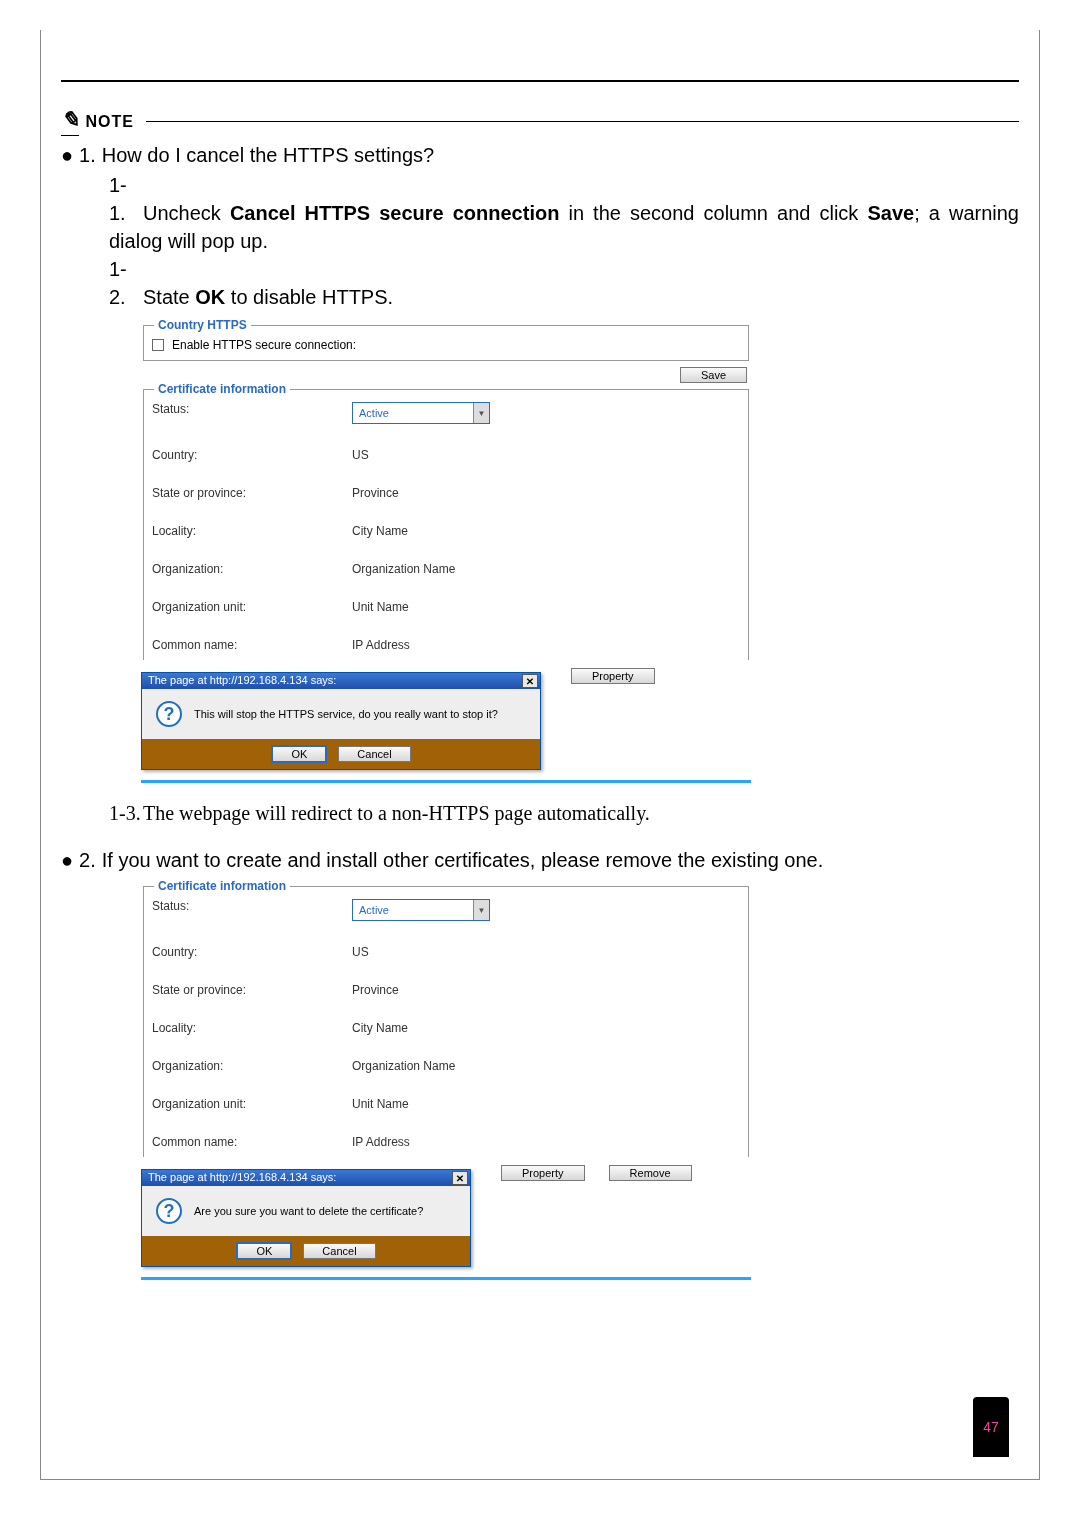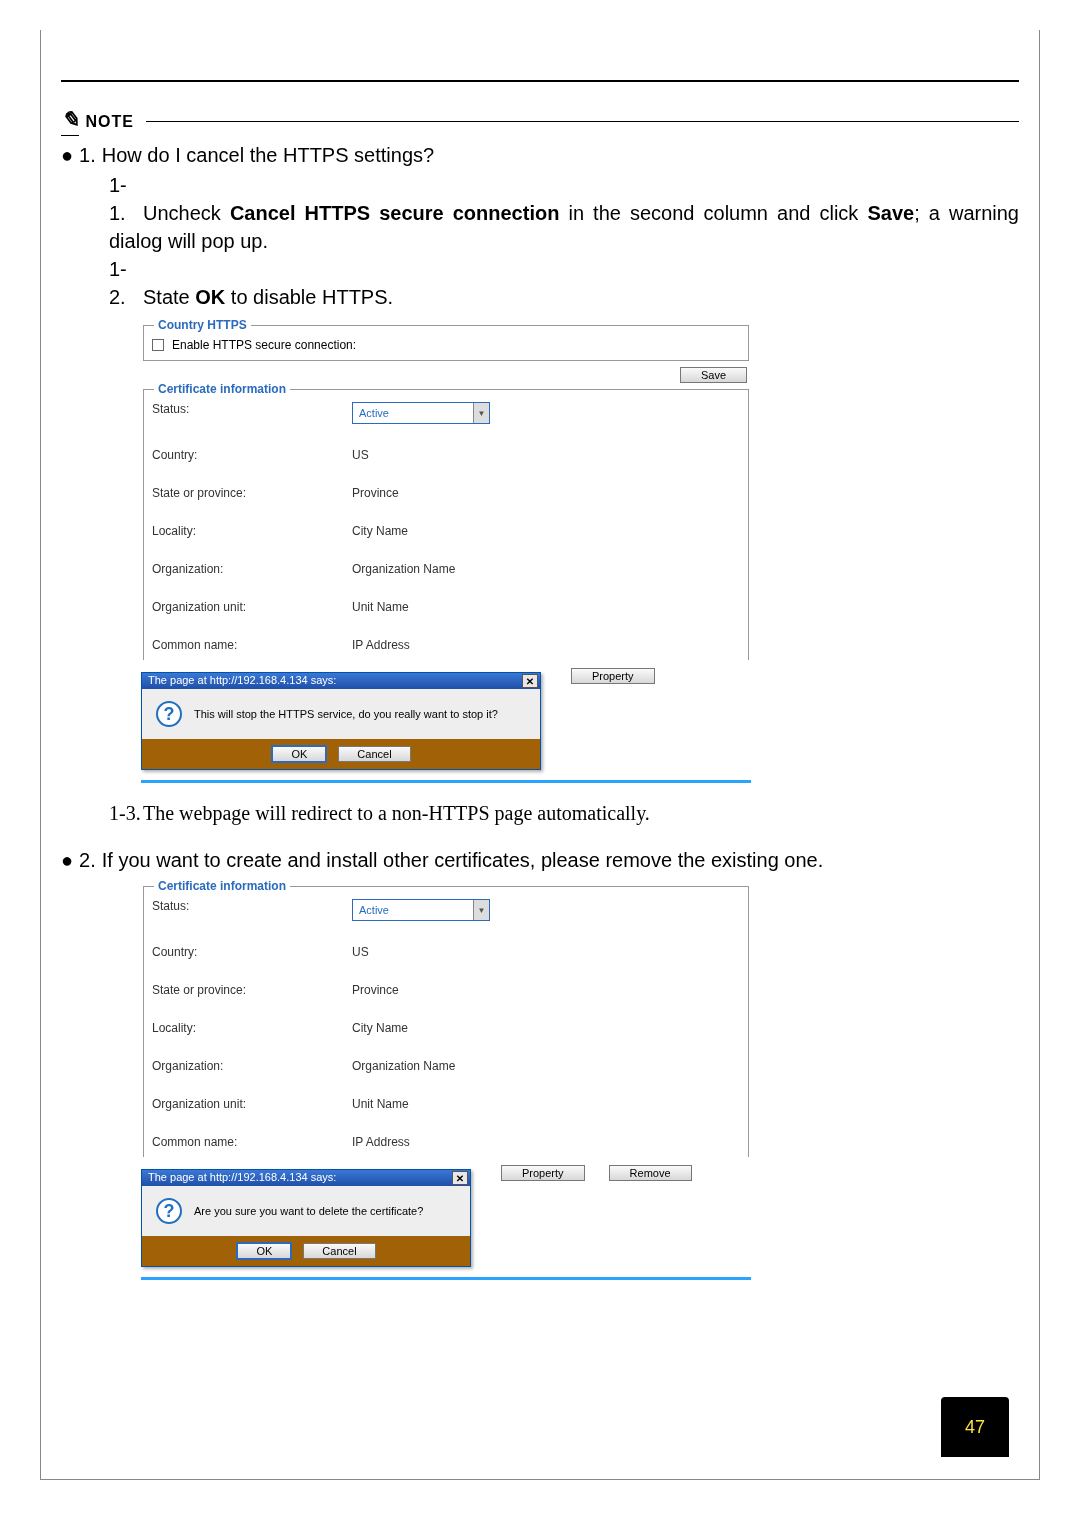--- a/index.html
+++ b/index.html
@@ -152,24 +152,24 @@
   .dialog .btns{
     background:#a16207;
     text-align:center;
     padding:6px;
   }
   .dialog .btns .btn{ padding:1px 18px; margin:0 4px;}
   .dialog .btns .btn.ok{ border:2px solid #2a6bbf;}
   .page-num{
     position:absolute;
     bottom:22px; right:30px;
-    background:#000;color:#fde047;
-    width:68px;height:60px;
+    background:#000;color:#ec4899;
+    width:36px;height:60px;
     display:flex;align-items:center;justify-content:center;
-    font-size:18px;
+    font-size:14px;
     border-radius:4px 4px 0 0;
   }
 </style>
 </head>
 <body>
 
 <div class="page">
   <div class="top-rule"></div>
 
   <div class="note-header">

